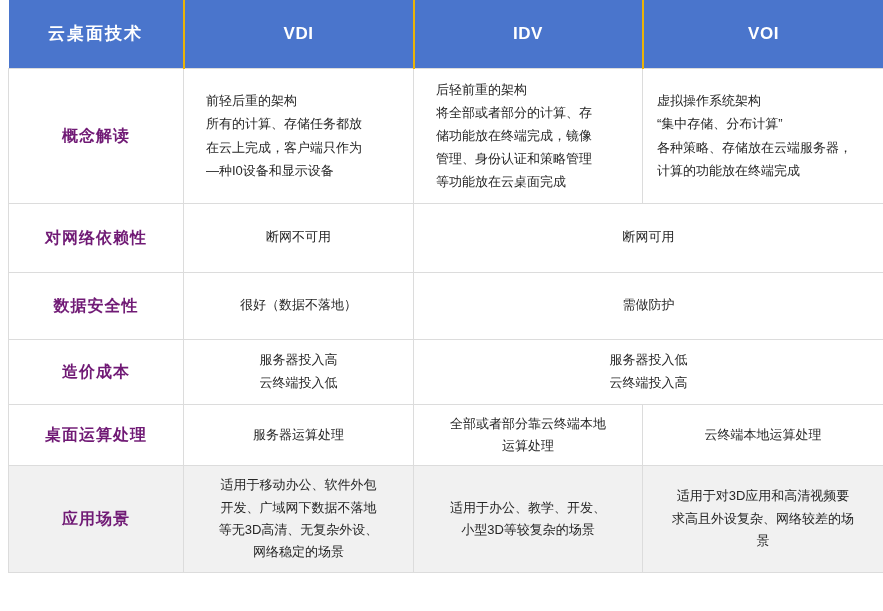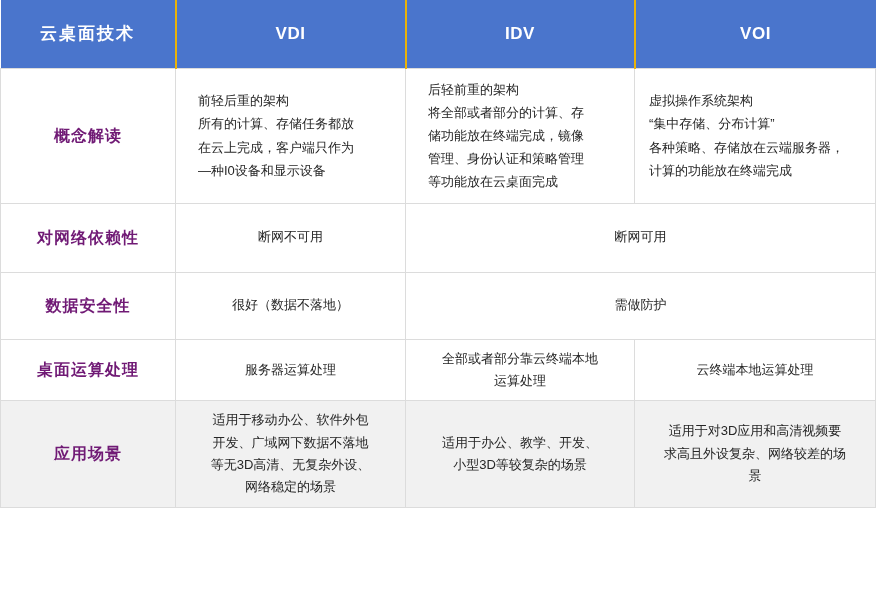--- a/index.html
+++ b/index.html
@@ -12,20 +12,21 @@
     height: 611px;
     font-family: "Liberation Sans", "DejaVu Sans", sans-serif;
     -webkit-font-smoothing: antialiased;
   }
 
   .table-wrap {
     position: relative;
     width: 875px;
     height: 590px;
     box-sizing: border-box;
+    margin-left: 8px;
   }
 
   table.compare {
     width: 875px;
     border-collapse: collapse;
     table-layout: fixed;
     font-size: 13px;
   }
 
   table.compare col.c-attr  { width: 175px; }
@@ -174,20 +175,35 @@
               <span>很好（数据不落地）</span>
             </span>
         </td>
         <td colspan="2">
           <span class="cell-lines">
               <span>需做防护</span>
             </span>
         </td>
       </tr>
 
+      <tr class="r-cost">
+        <td class="attr">造价成本</td>
+        <td>
+          <span class="cell-lines">
+              <span>服务器投入高</span>
+              <span>云终端投入低</span>
+            </span>
+        </td>
+        <td colspan="2">
+          <span class="cell-lines">
+              <span>服务器投入低</span>
+              <span>云终端投入高</span>
+            </span>
+        </td>
+      </tr>
 
 
       <tr class="r-compute">
         <td class="attr">桌面运算处理</td>
         <td>
           <span class="cell-lines">
               <span>服务器运算处理</span>
             </span>
         </td>
         <td>

